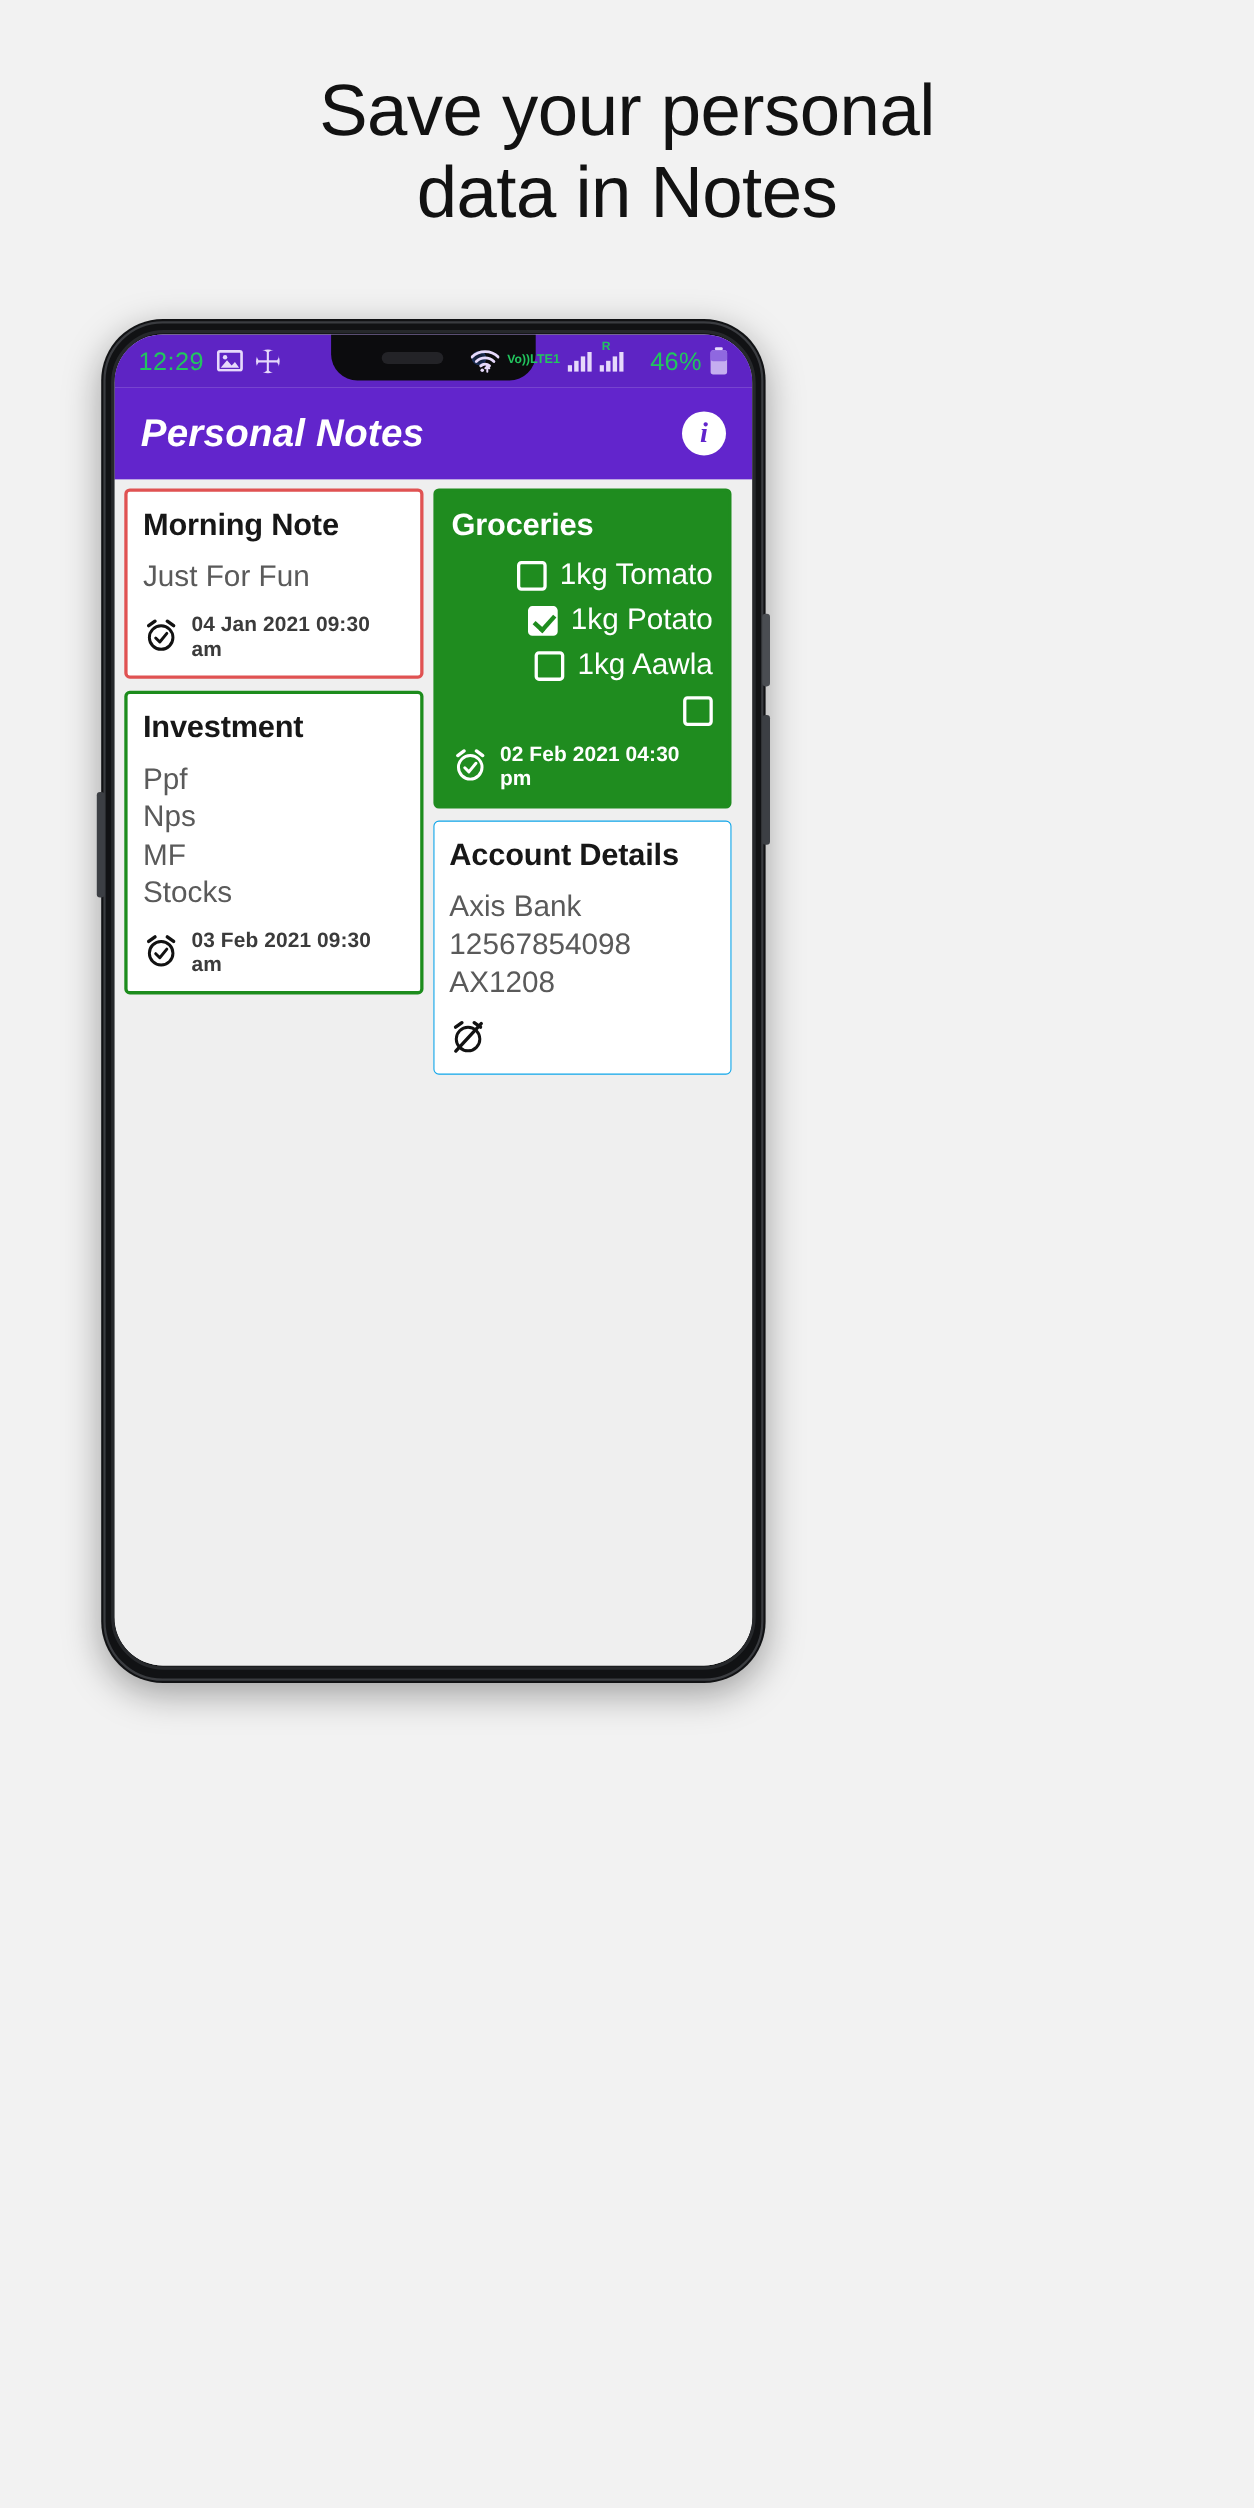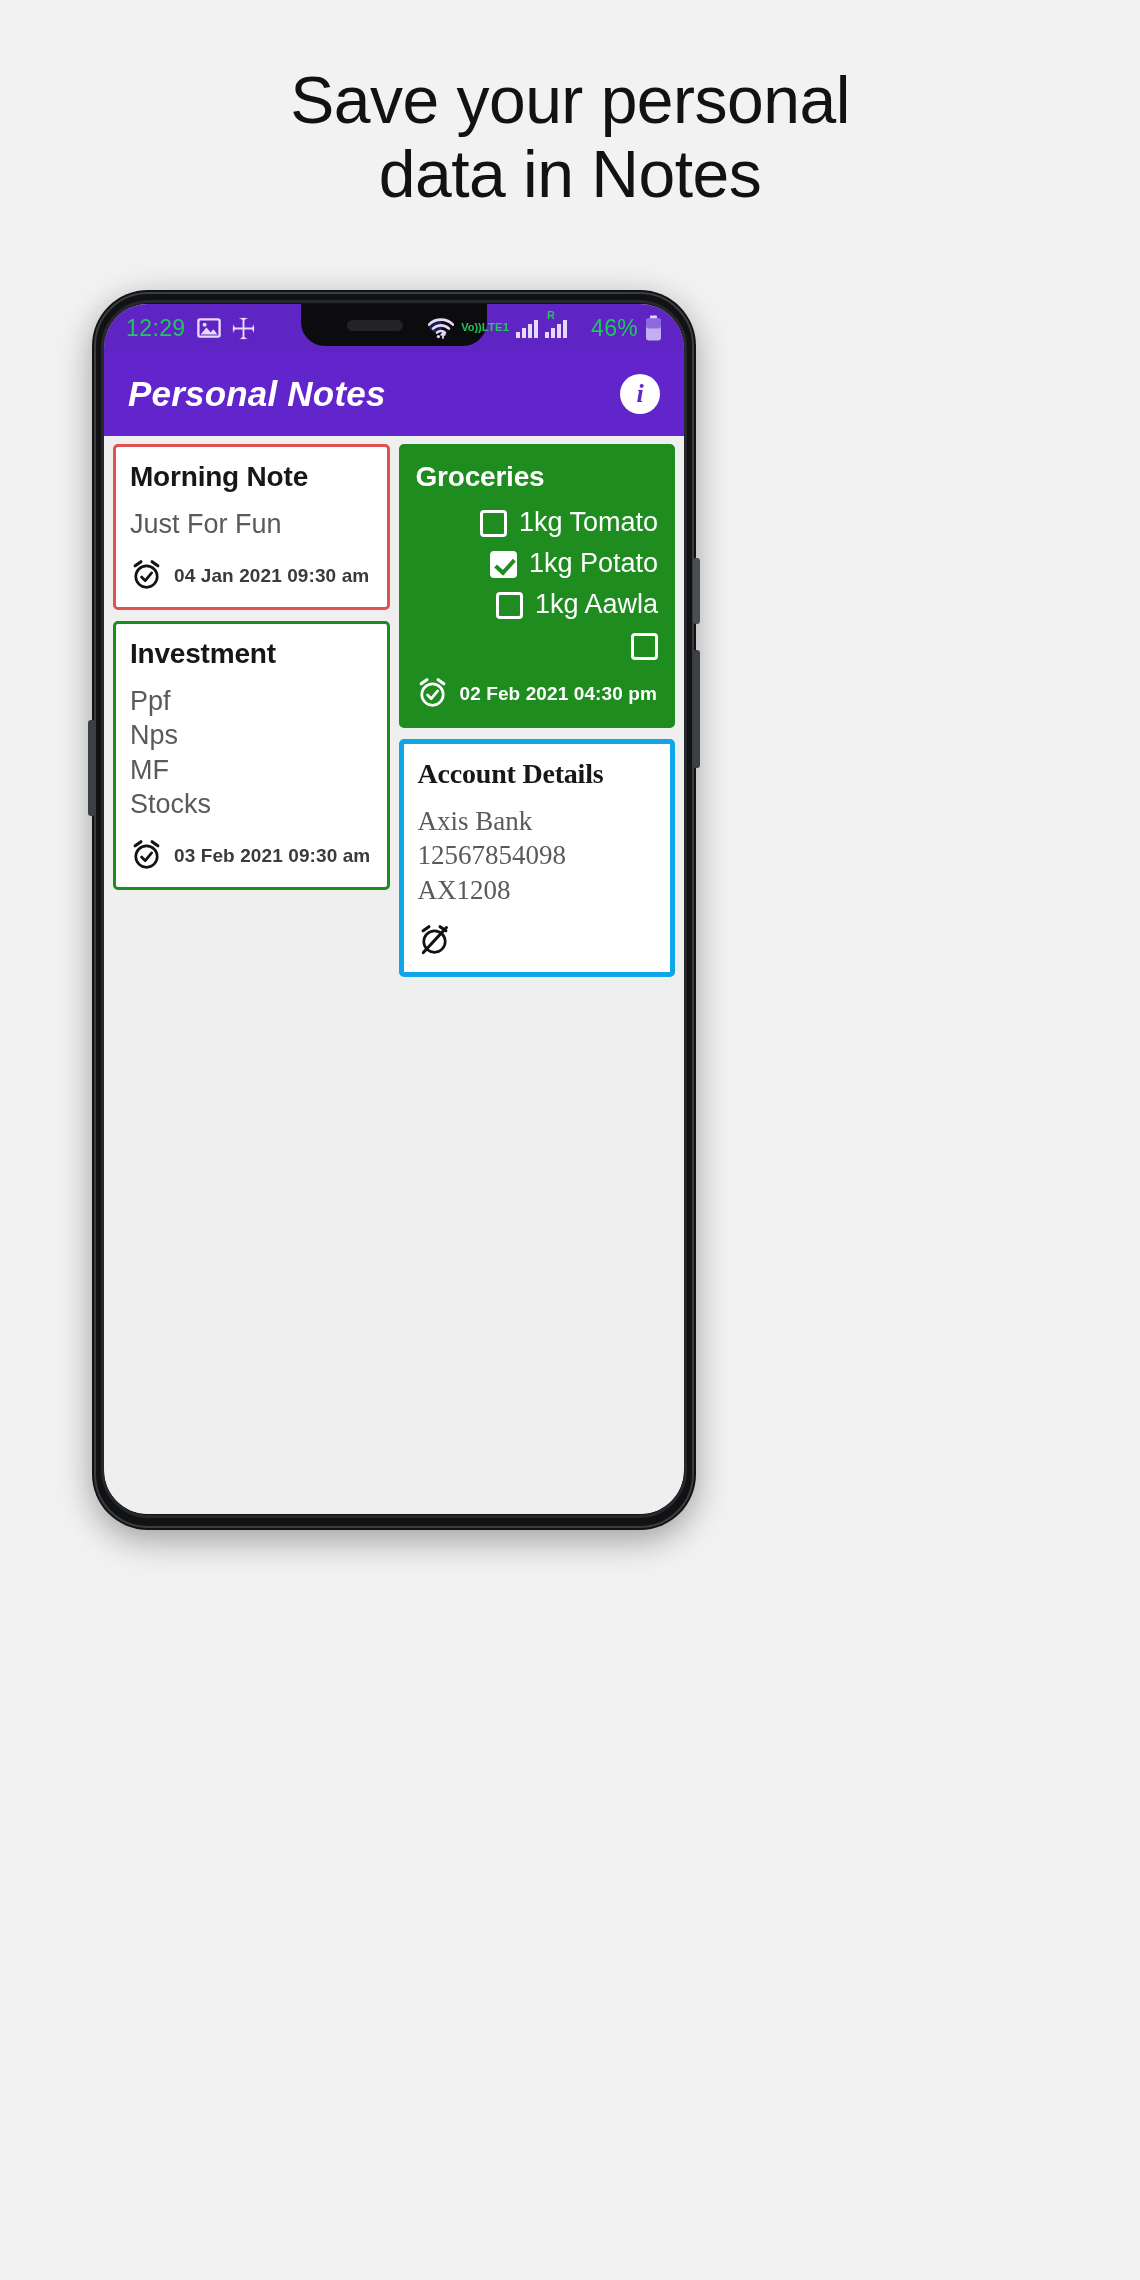--- a/index.html
+++ b/index.html
@@ -129,36 +129,36 @@
     font-size: 26px;
     font-weight: 700;
     font-family: "Liberation Serif", serif;
   }
 
   
   .content {
     position: relative;
     height: 1254px;
     background: #efefef;
-    padding: 8px 9px 0 9px;
+    padding: 8px 19px 0 9px;
     display: flex;
     gap: 9px;
     align-items: flex-start;
   }
   .col { width: 50%; display: flex; flex-direction: column; gap: 11px; }
 
   .note {
     border-radius: 5px;
     padding: 14px 14px 12px 14px;
     background: #ffffff;
   }
   .note.red    { border: 3px solid #e05252; }
   .note.green  { border: 3px solid #1c8c1c; }
   .note.filled { background: #1f8c1f; border: 3px solid #1f8c1f; }
-  .note.plain  { border: 5px solid #0ea5e9; font-family: Liberation Serif, serif; }
+  .note.plain  { border: 1px solid #0ea5e9; }
 
   .note-title {
     font-size: 28px;
     font-weight: 700;
     color: #171717;
     margin-bottom: 14px;
     letter-spacing: -0.2px;
   }
   .note.filled .note-title { color: #ffffff; }
 

